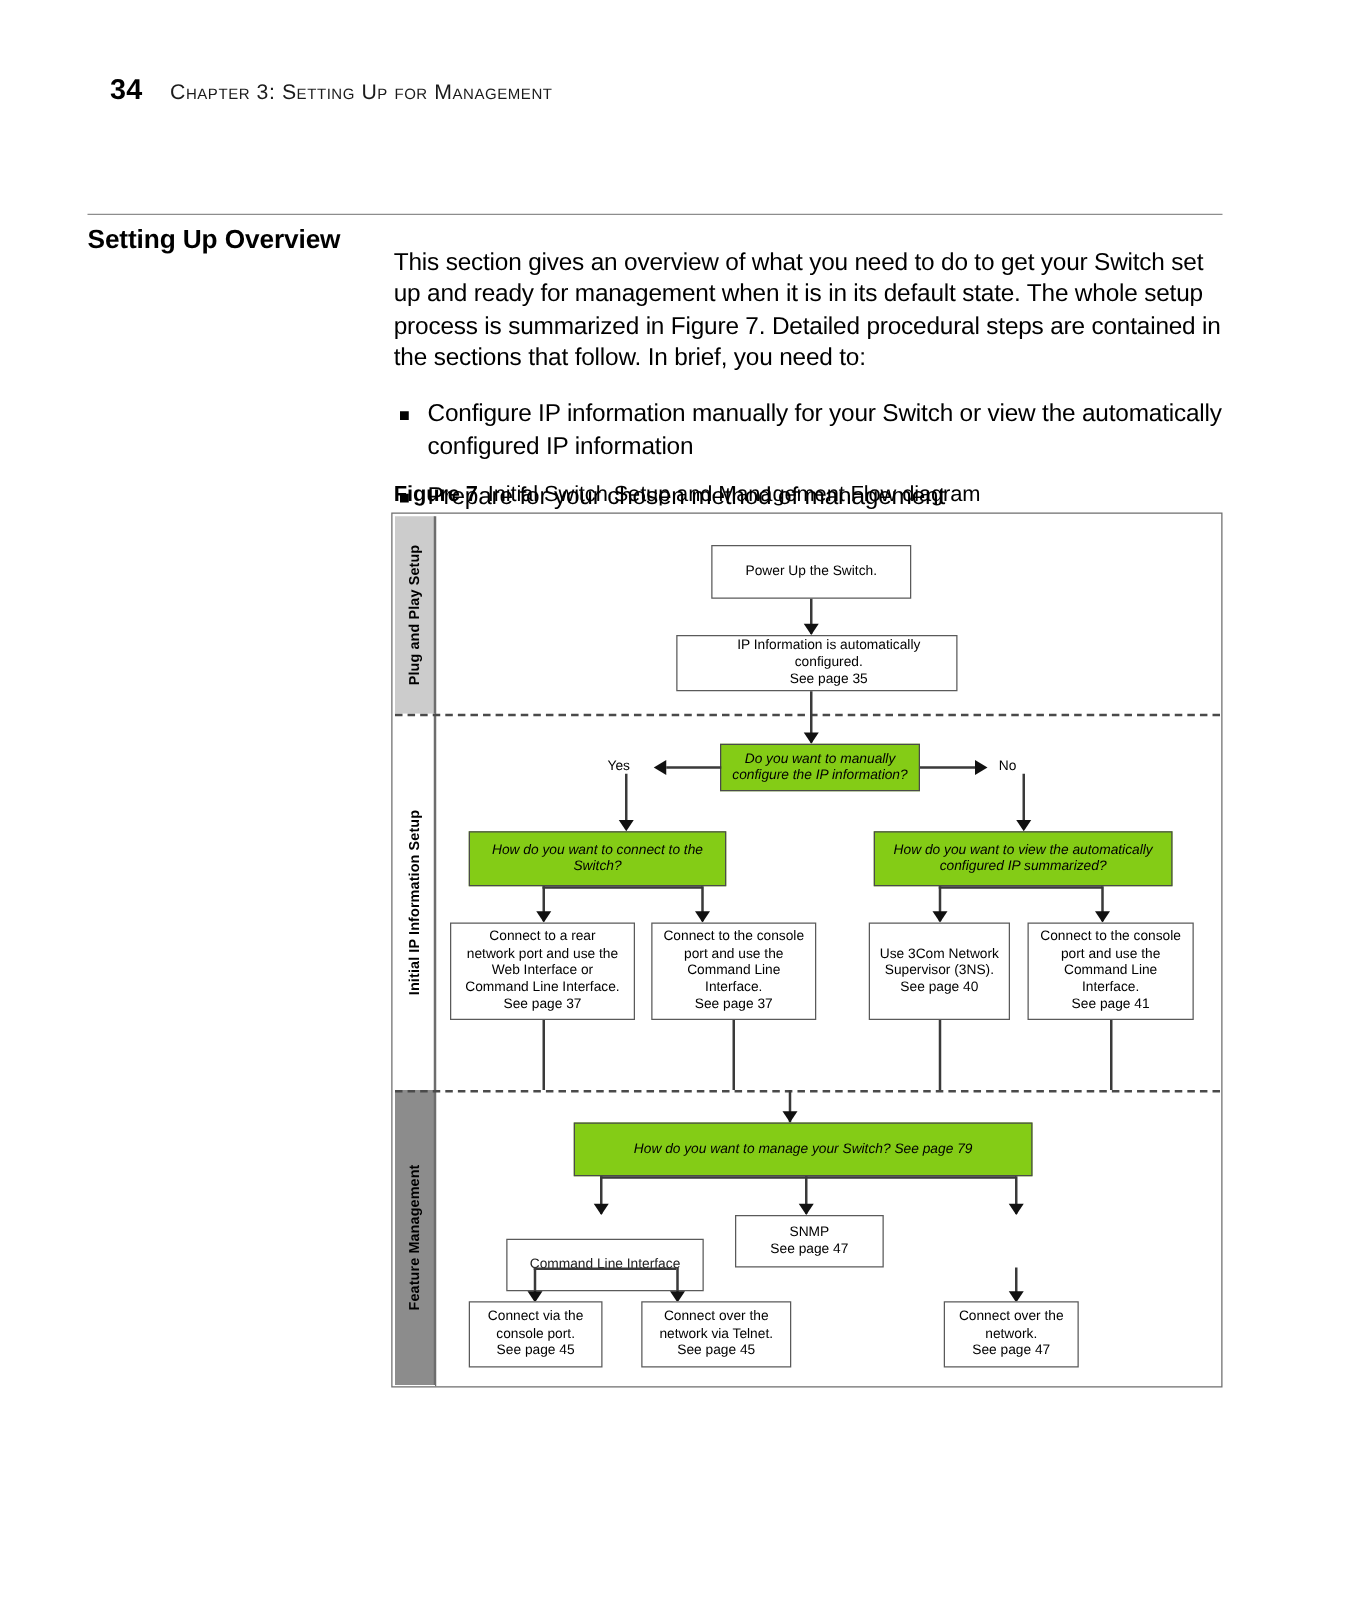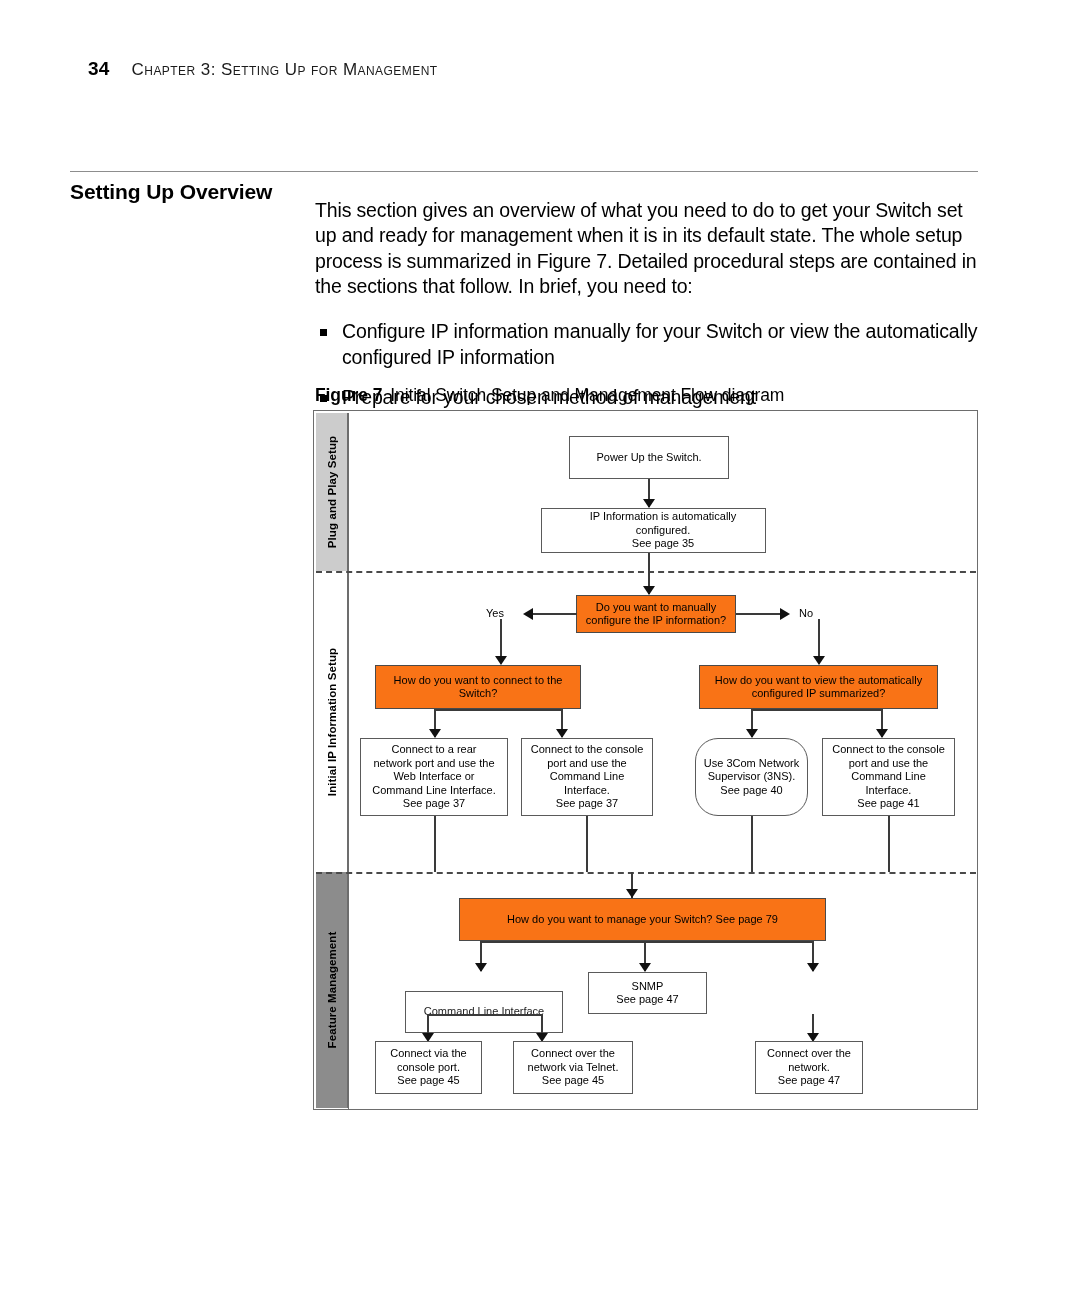--- a/index.html
+++ b/index.html
@@ -21,21 +21,21 @@
     position: absolute;
     left: 88px;
     top: 58px;
     width: 900px;
     height: 28px;
     display: flex;
     align-items: baseline;
     gap: 22px;
   }
   #page-header .folio {
-    font-size: 19px;
+    font-size: 23px;
     font-weight: bold;
     letter-spacing: 0.2px;
   }
   #page-header .chapter-line {
     font-size: 17px;
     font-variant: small-caps;
     letter-spacing: 0.45px;
     color: #1b1b1b;
   }
 
@@ -174,21 +174,21 @@
     background: #ffffff;
     display: flex;
     align-items: center;
     justify-content: center;
     text-align: center;
     font-size: 11px;
     line-height: 13.4px;
     padding: 3px 5px;
     color: #000;
   }
-  .node.gray   { background: #f97316; border-color: #4a4a4a; }
+  .node.gray   { background: #84cc16; border-color: #4a4a4a; font-style: italic; }
   .node.bold   { font-weight: normal; }
   .node.plain  { font-weight: normal; color: #222; }
 
   
   .conn {
     position: absolute;
     background: #3a3a3a;
   }
   .conn.v { width: 1.6px; }
   .conn.h { height: 1.6px; }
@@ -318,21 +318,21 @@
 Web Interface or
 Command Line Interface.
 See page 37</div>
 
   <div class="node bold" style="left:207px; top:327px; width:132px; height:78px; white-space:pre-line;">Connect to the console
 port and use the
 Command Line
 Interface.
 See page 37</div>
 
-  <div class="node bold" style="left:381px; top:327px; width:113px; height:78px; white-space:pre-line;border-radius:23px;">Use 3Com Network
+  <div class="node bold" style="left:381px; top:327px; width:113px; height:78px; white-space:pre-line;">Use 3Com Network
 Supervisor (3NS).
 See page 40</div>
 
   <div class="node bold" style="left:508px; top:327px; width:133px; height:78px; white-space:pre-line;">Connect to the console
 port and use the
 Command Line
 Interface.
 See page 41</div>
 
   <div class="conn v" style="left:120px; top:405px; height:56px;"></div>

